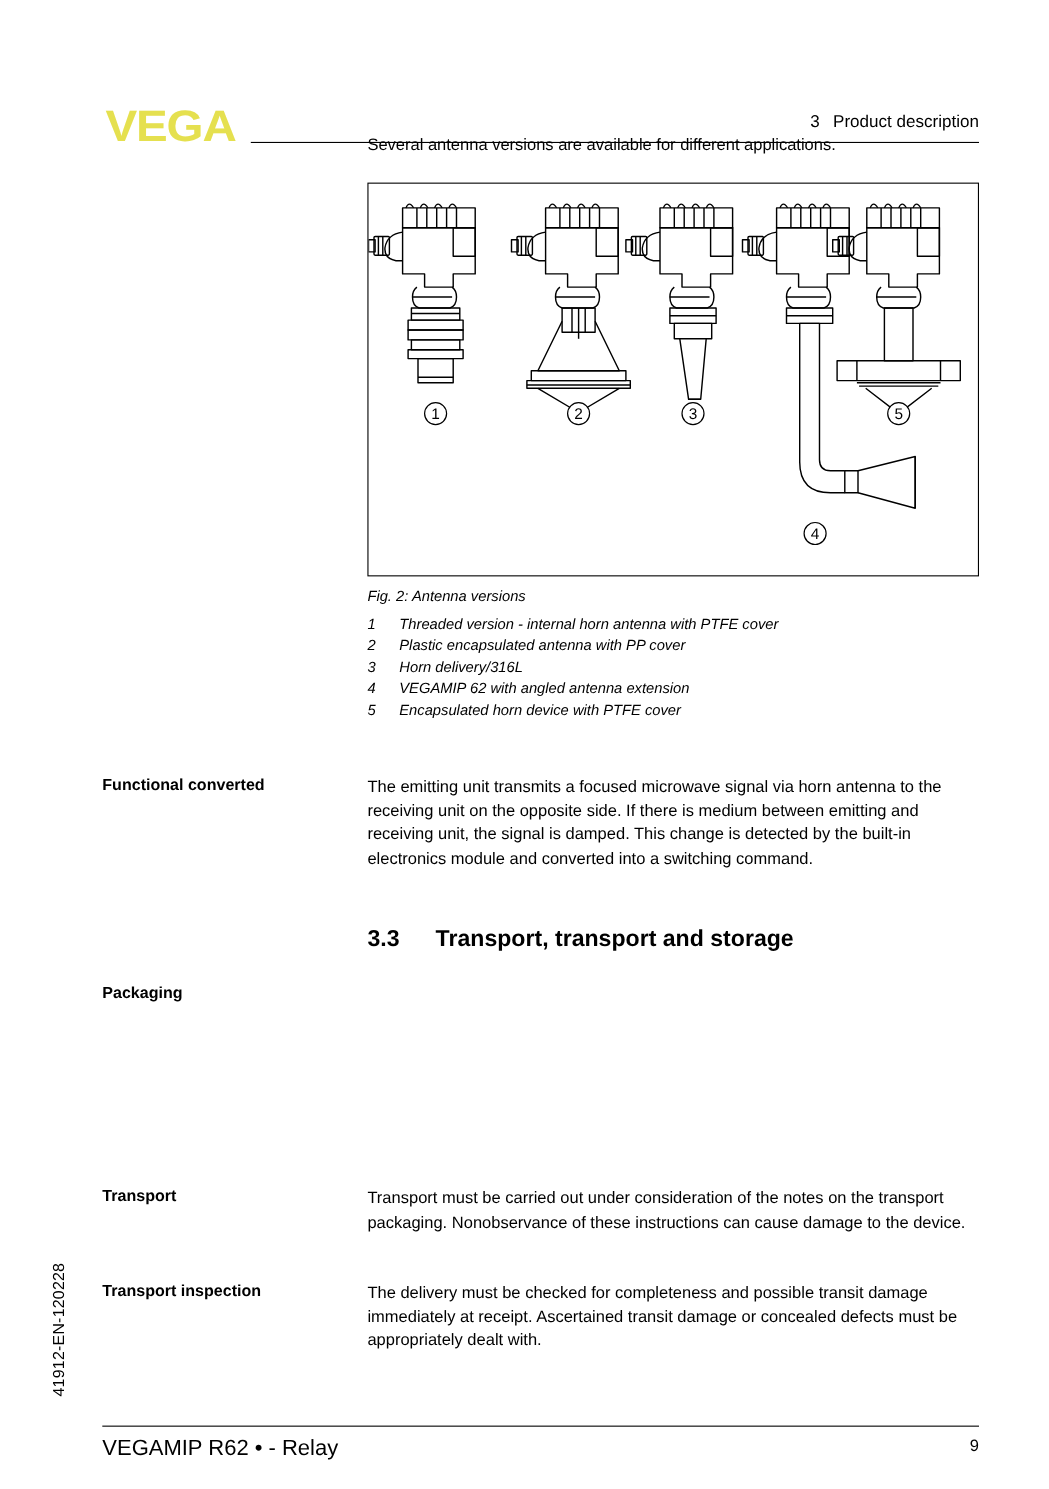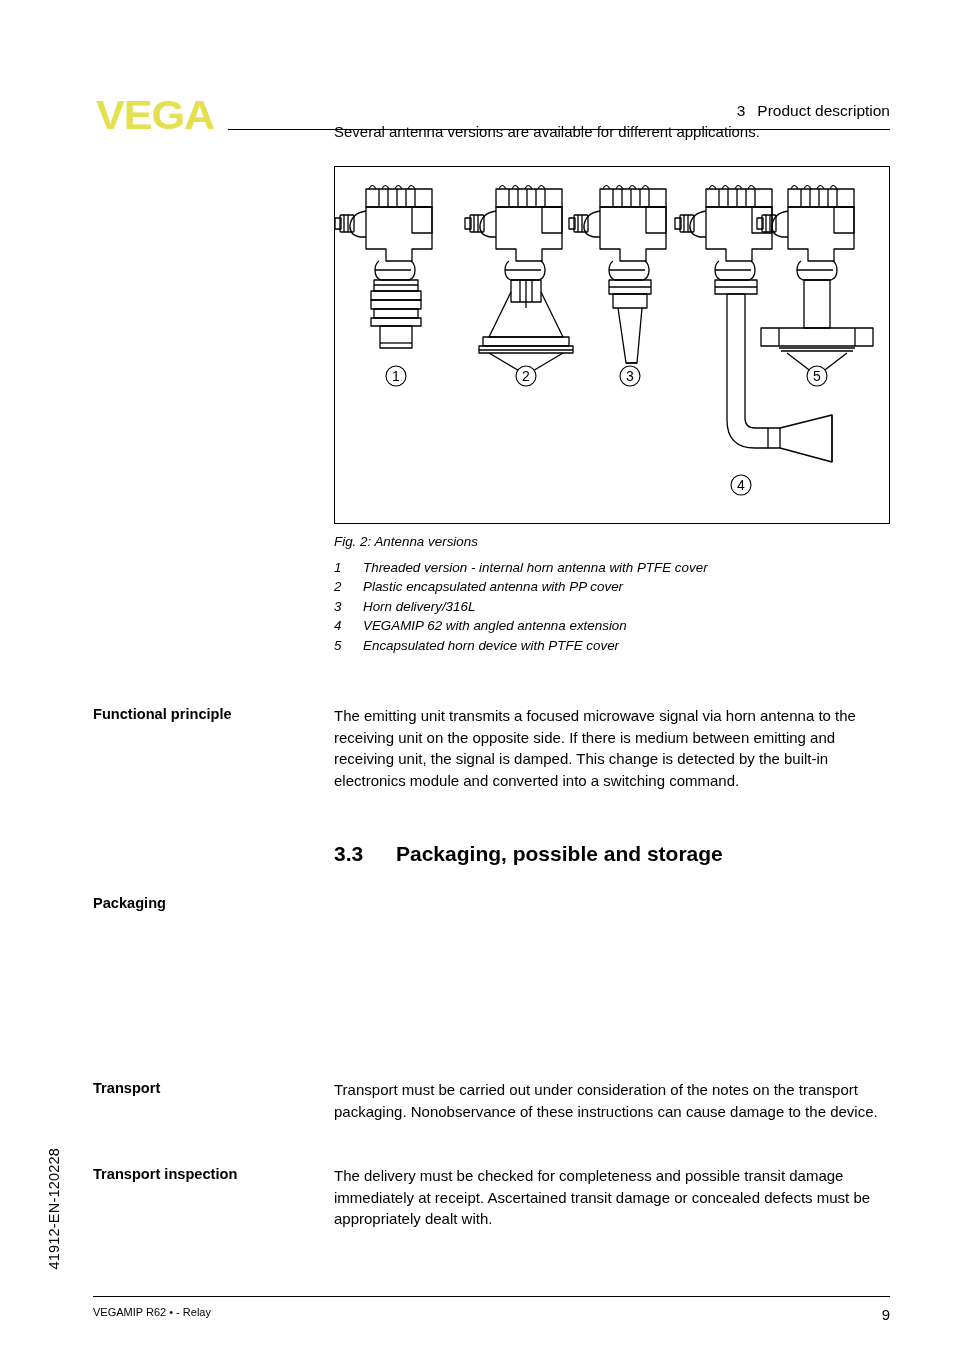--- a/index.html
+++ b/index.html
@@ -119,21 +119,21 @@
   
   .footer-rule {
     position: absolute;
     left: 93px; top: 1296px;
     width: 797px; height: 0;
     border-top: 1.4px solid #000;
   }
   .footer-left {
     position: absolute;
     left: 93px; top: 1306px;
-    font-size: 11px;
+    font-size: 20px;
   }
   .footer-right {
     position: absolute;
     left: 862px; top: 1306px;
     width: 28px;
     text-align: right;
     font-size: 15px;
   }
 </style>
 </head>
@@ -354,27 +354,27 @@
   <div class="legend-row">
     <span class="idx">4</span>
     <span class="txt">VEGAMIP 62 with angled antenna extension</span>
   </div>
   <div class="legend-row">
     <span class="idx">5</span>
     <span class="txt">Encapsulated horn device with PTFE cover</span>
   </div>
 </div>
 
-<div class="side-label" style="top:705px;">Functional principle</div>
+<div class="side-label" style="top:705px;">Functional converted</div>
 <div class="body-col" style="top:705px;">
   <p>The emitting unit transmits a focused microwave signal via horn antenna to the receiving unit on the opposite side. If there is medium between emitting and receiving unit, the signal is damped. This change is detected by the built-in electronics module and converted into a switching command.</p>
 </div>
 
 <div class="section-heading">
-  <span class="sec-num">3.3</span><span>Packaging, possible and storage</span>
+  <span class="sec-num">3.3</span><span>Transport, transport and storage</span>
 </div>
 
 <div class="side-label" style="top:894px;">Packaging</div>
 <div class="body-col" style="top:894px;">
 </div>
 
 <div class="side-label" style="top:1079px;">Transport</div>
 <div class="body-col" style="top:1079px;">
   <p>Transport must be carried out under consideration of the notes on the transport packaging. Nonobservance of these instructions can cause damage to the device.</p>
 </div>

